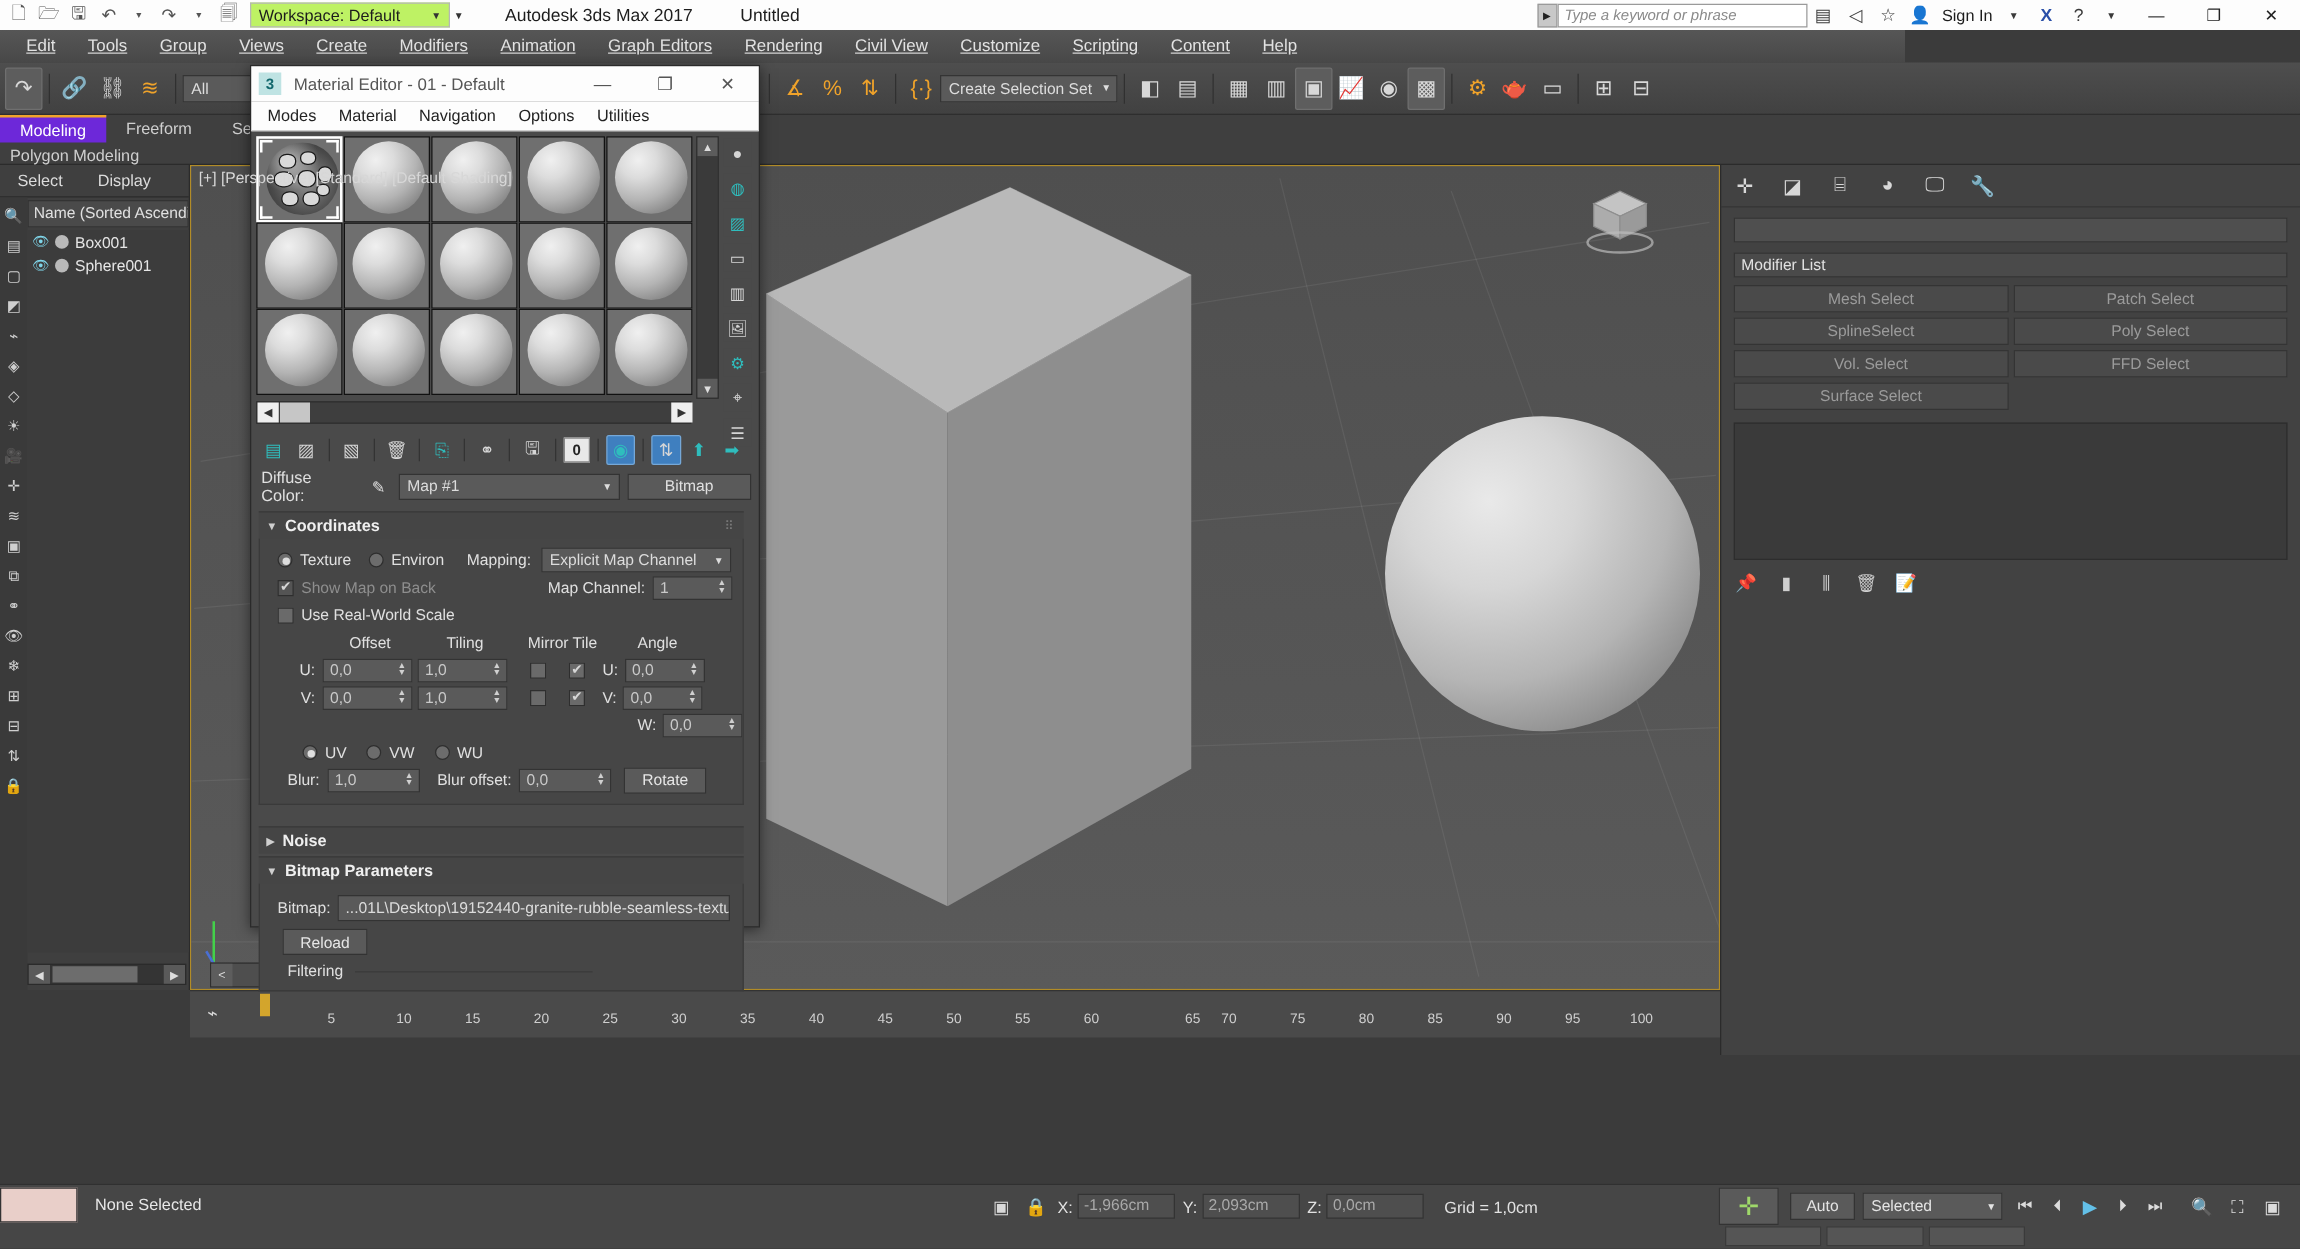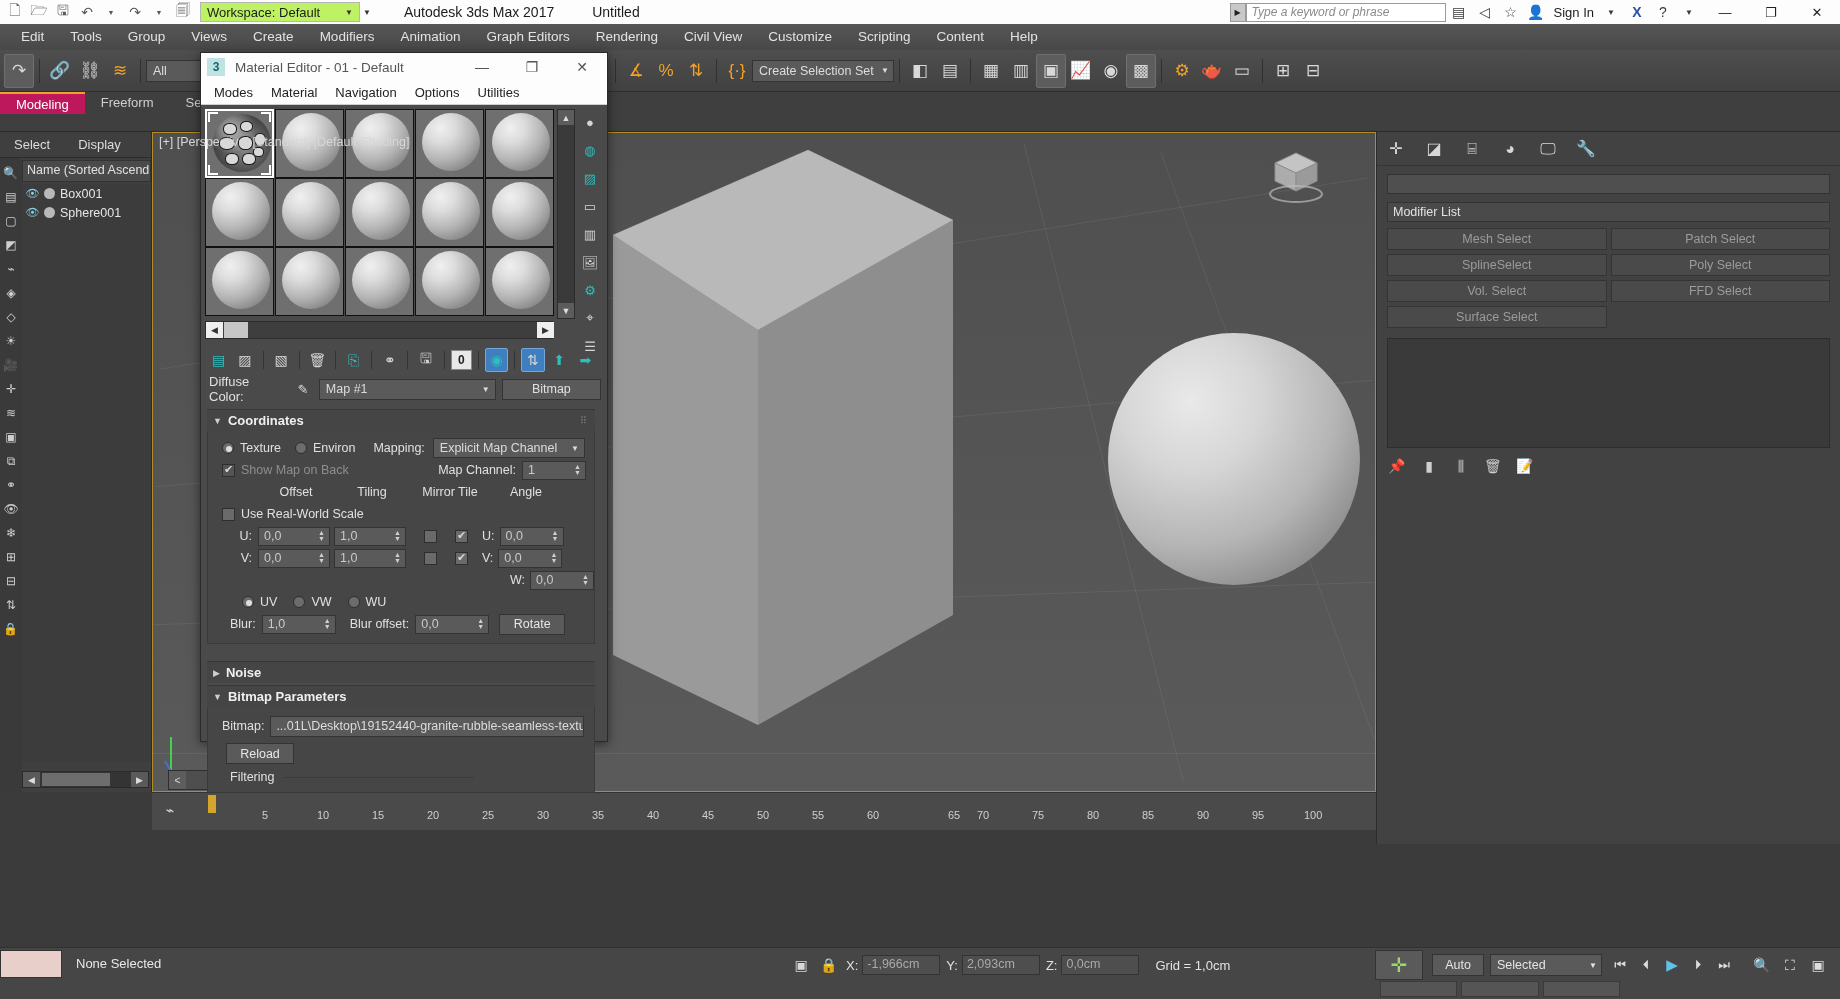--- a/index.html
+++ b/index.html
@@ -42,23 +42,23 @@
   .search-arrow { width: 16px; height: 19px; background: #c8c8c8; border: 1px solid #9a9a9a;
      display: flex; align-items: center; justify-content: center; font-size: 8px; color: #222; }
   .tr-icon { width: 26px; height: 24px; display: flex; align-items: center; justify-content: center;
      color: #3a3a3a; font-size: 14px; }
   .signin { font-size: 13px; color: #1c1c1c; padding: 0 4px; }
   .winbtn { width: 46px; height: 24px; display: flex; align-items: center; justify-content: center;
      color: #222; font-size: 13px; }
 
   
   .menubar {
-    position: absolute; left: 0; top: 24px; width: 1840px; height: 26px;
+    position: absolute; left: 0; top: 24px; width: 1524px; height: 26px;
     background: linear-gradient(#565656, #484848);
-    display: flex; align-items: center; padding-left: 8px; gap: 0px;
+    display: flex; align-items: center; padding-left: 8px; gap: 0px; text-decoration: underline;
   }
   .menubar .mi { padding: 0 13px; font-size: 13.5px; color: #e2e2e2; line-height: 26px; }
 
   
   .toolbar {
     position: absolute; left: 0; top: 50px; width: 1840px; height: 42px;
     background: linear-gradient(#4e4e4e,#414141);
     display: flex; align-items: center; padding-left: 4px;
     border-bottom: 1px solid #2e2e2e;
   }
@@ -80,21 +80,21 @@
   .cssbox .caret { margin-left: auto; margin-right: 4px; font-size: 8px; }
   .tb-blue { background:#2b6fb5; }
 
   
   .ribbon {
     position: absolute; left: 0; top: 92px; width: 1840px; height: 40px;
     background: #3f3f3f; border-bottom: 1px solid #2b2b2b;
   }
   .rbtabs { display: flex; height: 22px; align-items: flex-end; }
   .rbtab { padding: 2px 16px; font-size: 13px; color: #cfcfcf; height: 22px; line-height: 18px; }
-  .rbtab.active { background: #be185d; border-top: 2px solid #f0a32a; color: #fff; }
+  .rbtab.active { background: #6d28d9; border-top: 2px solid #f0a32a; color: #fff; }
   .rbrow2 { padding: 3px 8px; font-size: 13px; color: #cfcfcf; }
 
   
   .explorer {
     position: absolute; left: 0; top: 132px; width: 152px; height: 660px;
     background: #3f3f3f; border-right: 1px solid #2b2b2b;
   }
   .exp-tabs { display: flex; height: 26px; border-bottom: 1px solid #2b2b2b; }
   .exp-tab { padding: 0 14px; line-height: 26px; font-size: 13px; color: #dcdcdc; }
   .exp-toolcol {
@@ -538,20 +538,21 @@
     <div class="tb">⊞</div>
     <div class="tb">⊟</div>
   </div>
 
   <div class="ribbon">
     <div class="rbtabs">
       <div class="rbtab active">Modeling</div>
       <div class="rbtab">Freeform</div>
       <div class="rbtab">Selection</div>
     </div>
+    <div class="rbrow2">Polygon Modeling</div>
   </div>
 
   <div class="explorer">
     <div class="exp-tabs">
       <div class="exp-tab">Select</div>
       <div class="exp-tab">Display</div>
     </div>
     <div class="exp-toolcol">
       <div class="ei">🔍</div>
       <div class="ei">▤</div>
@@ -905,31 +906,31 @@
           <span style="margin-left:auto">Map Channel:</span>
           <div class="spin" style="width:64px;margin-left:6px;margin-right:8px">
             <span>1</span>
             <span class="arrows">
                 <span>▲</span>
                 <span>▼</span>
               </span>
           </div>
         </div>
 
+        <div class="row" style="padding-left:14px">
+          <span class="chk"></span>
+          <span style="margin-left:6px">Use Real-World Scale</span>
+        </div>
+
         <div class="row" style="font-size:12.5px">
           <span style="width:50px"></span>
           <span style="width:76px;text-align:center">Offset</span>
           <span style="width:76px;text-align:center">Tiling</span>
           <span style="width:80px;text-align:center">Mirror Tile</span>
           <span style="width:72px;text-align:center">Angle</span>
-        </div>
-
-        <div class="row" style="padding-left:14px">
-          <span class="chk"></span>
-          <span style="margin-left:6px">Use Real-World Scale</span>
         </div>
 
         <div class="row">
           <span style="width:50px;text-align:right;padding-right:6px">U:</span>
           <div class="spin" style="width:72px">
             <span>0,0</span>
             <span class="arrows">
                 <span>▲</span>
                 <span>▼</span>
               </span>

